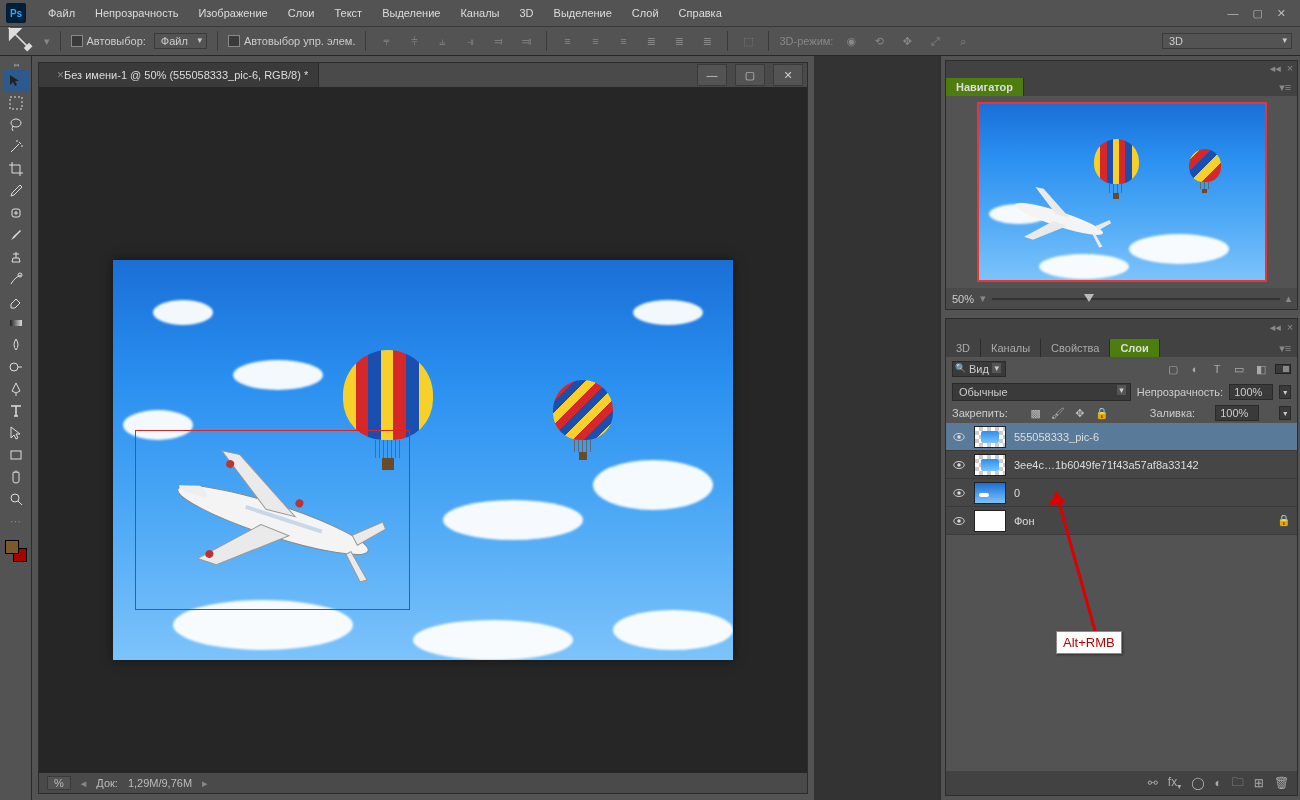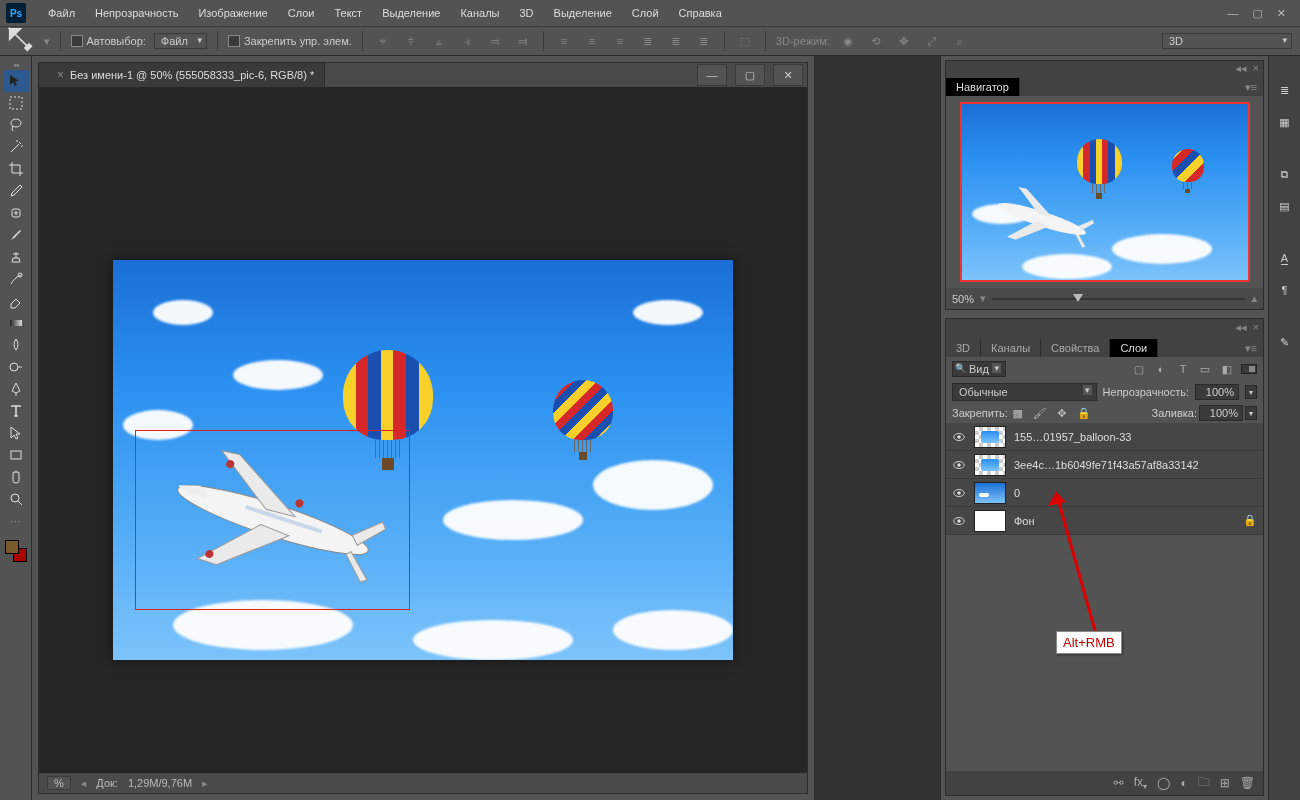--- a/index.html
+++ b/index.html
@@ -65,21 +65,21 @@
   .panels{ width:360px; display:flex; }
   .panels-main{ flex:1; background:#535353; display:flex; flex-direction:column; border-left:1px solid #2c2c2c;}
   .panels-strip{ width:32px; background:#424242; border-left:1px solid #2c2c2c; display:flex; flex-direction:column; align-items:center; padding-top:6px; gap:8px;}
   .panels-strip .strip-grip{width:20px; height:8px; }
   .strip-btn{ width:24px; height:24px; display:flex; align-items:center; justify-content:center; color:#ccc;}
   
   .panel{ background:#535353; border:1px solid #2c2c2c; margin: 4px; display:flex; flex-direction:column;}
   .panel-head{ height:16px; background:#424242; display:flex; align-items:center; justify-content:flex-end; padding:0 4px; gap:6px; color:#888;}
   .panel-tabs{ height:22px; background:#424242; display:flex; align-items:flex-end;}
   .ptab{ padding:3px 10px; background:#424242; color:#aaa; font-size:11px; border-right:1px solid #2c2c2c;}
-  .ptab.active{ background:#000000; color:#ddd;}
+  .ptab.active{ background:#4d7c0f; color:#ddd;font-weight:bold;}
   .panel-body{ padding:6px; }
   
   
   .nav-thumb{ border:2px solid #e33; background:#2a8ff0; position:relative; overflow:hidden;}
   .nav-zoom-row{ display:flex; align-items:center; gap:6px; padding:4px 6px; background:#4a4a4a;}
   .nav-zoom-row .slider{ flex:1; height:10px; position:relative;}
   .nav-zoom-row .slider::before{content:""; position:absolute; left:0; right:0; top:4px; height:2px; background:#333;}
   .nav-zoom-row .slider .knob{ position:absolute; left:32%; top:0; width:0;height:0; border-left:5px solid transparent; border-right:5px solid transparent; border-top:8px solid #bbb;}
   
   
@@ -87,23 +87,23 @@
   .kind-select{ background:#3a3a3a; border:1px solid #2a2a2a; padding:1px 16px 1px 16px; color:#ccc; position:relative;}
   .kind-select::before{content:"🔍"; position:absolute; left:2px; top:1px; font-size:9px;}
   .kind-select::after{content:"▾"; position:absolute; right:4px; top:1px; font-size:9px; background:#555; padding:0 2px;}
   .filter-icons{ margin-left:auto; display:flex; gap:6px; color:#aaa;}
   .filter-icons span{ width:16px; text-align:center;}
   .toggle{ width:16px; height:10px; background:#3a3a3a; border:1px solid #222; position:relative;}
   .toggle::after{content:""; position:absolute; right:1px; top:1px; width:6px; height:6px; background:#888;}
   .blend-row{ display:flex; align-items:center; gap:6px; padding:2px 6px;}
   .blend-select{ flex:1; background:#3a3a3a; border:1px solid #2a2a2a; padding:2px 6px; color:#ccc; position:relative;}
   .blend-select::after{content:"▾"; position:absolute; right:4px; top:1px; font-size:9px; background:#555; padding:0 2px;}
-  .pct-field{ background:#3a3a3a; border:1px solid #2a2a2a; padding:1px 4px; width:44px; text-align:right; color:#ccc;}
+  .pct-field{ background:#3a3a3a; border:1px solid #2a2a2a; padding:1px 4px; width:44px; text-align:left; color:#ccc;}
   .pct-arrow{ width:12px; height:14px; background:#3a3a3a; border:1px solid #2a2a2a; display:flex; align-items:center; justify-content:center; font-size:8px;}
-  .lock-row{ display:flex; align-items:center; gap:2px; padding:2px 6px;}
+  .lock-row{ display:flex; align-items:center; gap:20px; padding:2px 6px;}
   .lock-icons{ display:flex; gap:6px; color:#bbb;}
   .lock-icons span{width:16px; text-align:center;}
   
   .layer-list{ background:#464646; }
   .layer{ display:flex; align-items:center; height:28px; border-bottom:1px solid #3a3a3a; padding:0 6px; gap:8px;}
   .layer.selected{ background:#5a7a9a;}
   .eye{ width:14px; height:14px; display:flex; align-items:center; justify-content:center; color:#ddd;}
   .layer-thumb{ width:32px; height:22px; border:1px solid #222; background:#fff; display:flex; align-items:center; justify-content:center; position:relative; overflow:hidden;}
   .checker{ background-image: linear-gradient(45deg,#ccc 25%,transparent 25%),linear-gradient(-45deg,#ccc 25%,transparent 25%),linear-gradient(45deg,transparent 75%,#ccc 75%),linear-gradient(-45deg,transparent 75%,#ccc 75%); background-size:8px 8px; background-position:0 0,0 4px,4px -4px,-4px 0; background-color:#fff;}
   .layer-name{ flex:1; color:#ddd; font-size:11px; overflow:hidden; white-space:nowrap; text-overflow:ellipsis;}
@@ -149,21 +149,21 @@
   <span style="color:#888">▾</span>
   <div class="opt-sep"></div>
   <div class="opt-check">
     <div class="chk"></div>
       <span>Автовыбор:</span>
   </div>
   <div class="opt-select">Файл</div>
   <div class="opt-sep"></div>
   <div class="opt-check">
     <div class="chk"></div>
-      <span>Закрепить упр. элем.</span>
+      <span>Автовыбор упр. элем.</span>
   </div>
   <div class="opt-sep"></div>
   <div class="opt-iconbtn">⫧</div>
   <div class="opt-iconbtn">⫩</div>
   <div class="opt-iconbtn">⫨</div>
   <div class="opt-iconbtn">⫣</div>
   <div class="opt-iconbtn">⫤</div>
   <div class="opt-iconbtn">⫥</div>
   <div class="opt-sep"></div>
   <div class="opt-iconbtn">≡</div>
@@ -305,21 +305,21 @@
     <div class="fgbg">
       <div class="bg"></div>
       <div class="fg"></div>
     </div>
   </div>
 
   <div class="doc-area" style="margin:6px; border:1px solid #2c2c2c; flex-basis:770px; flex-grow:0;">
     <div class="doc-tab-bar">
       <div class="doc-tab">
         <span class="close">×</span>
-        <span style="margin-left:6px;">Без имени-1 @ 50% (555058333_pic-6, RGB/8) *</span>
+        <span style="">Без имени-1 @ 50% (555058333_pic-6, RGB/8) *</span>
       </div>
       <div class="doc-win-controls">
         <span>—</span>
         <span>▢</span>
         <span>✕</span>
       </div>
     </div>
     <div class="doc-canvas-wrap">
       <div class="canvas" style="width:620px; height:400px; margin-top:60px;">
         <div class="sky"></div>
@@ -464,31 +464,31 @@
             <span>🖌</span>
             <span>✥</span>
             <span>🔒</span>
           </div>
           <div style="flex:1"></div>
           <span>Заливка:</span>
           <div class="pct-field">100%</div>
           <div class="pct-arrow">▾</div>
         </div>
         <div class="layer-list" id="layer-list">
-            <div class="layer">
+            <div class="layer selected">
               <div class="eye">
                 <svg width="14" height="14" viewBox="0 0 16 16">
                   <ellipse cx="8" cy="8" rx="6" ry="4" fill="none" stroke="#ddd"></ellipse>
                   <circle cx="8" cy="8" r="2" fill="#ddd"></circle>
                 </svg>
               </div>
               <div class="layer-thumb checker">
                 <div style="width:60%;height:60%;background:linear-gradient(#2a8ff0,#7cc3fb);border-radius:2px;"></div>
               </div>
-              <div class="layer-name">155…01957_balloon-33</div>
+              <div class="layer-name">555058333_pic-6</div>
             </div>
             <div class="layer">
               <div class="eye">
                 <svg width="14" height="14" viewBox="0 0 16 16">
                   <ellipse cx="8" cy="8" rx="6" ry="4" fill="none" stroke="#ddd"></ellipse>
                   <circle cx="8" cy="8" r="2" fill="#ddd"></circle>
                 </svg>
               </div>
               <div class="layer-thumb checker">
                 <div style="width:60%;height:60%;background:linear-gradient(#2a8ff0,#7cc3fb);border-radius:2px;"></div>

